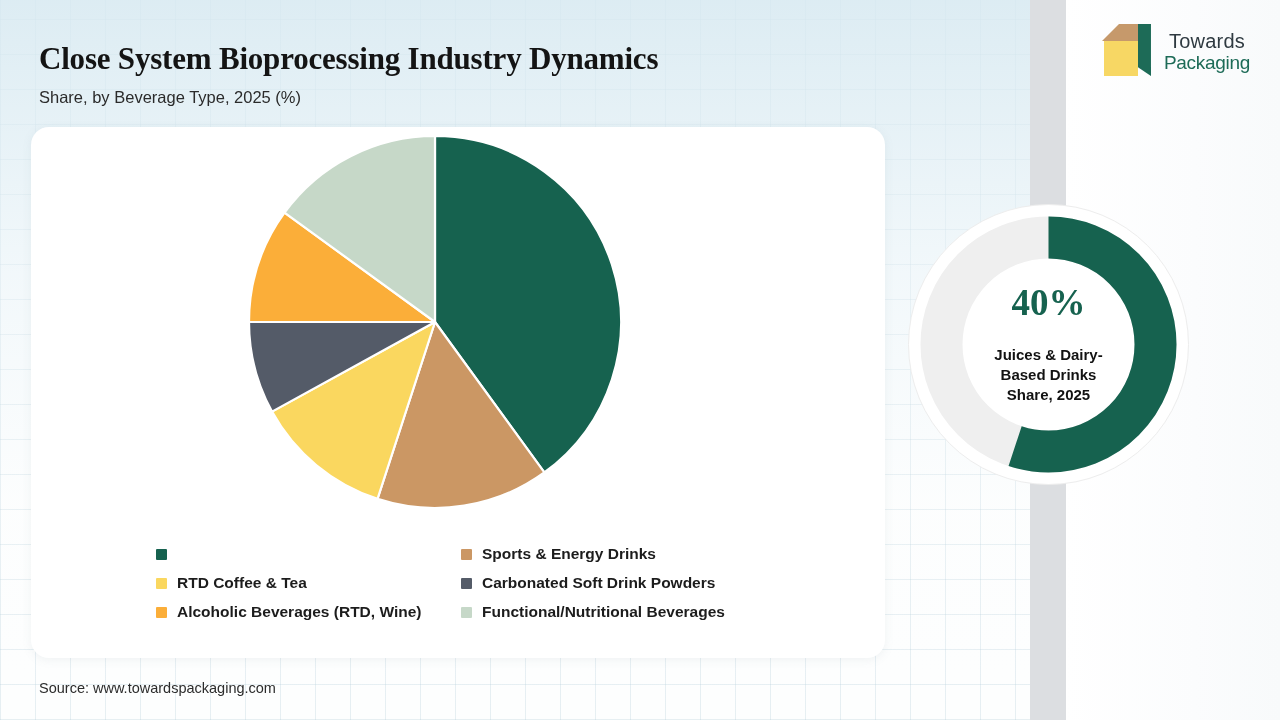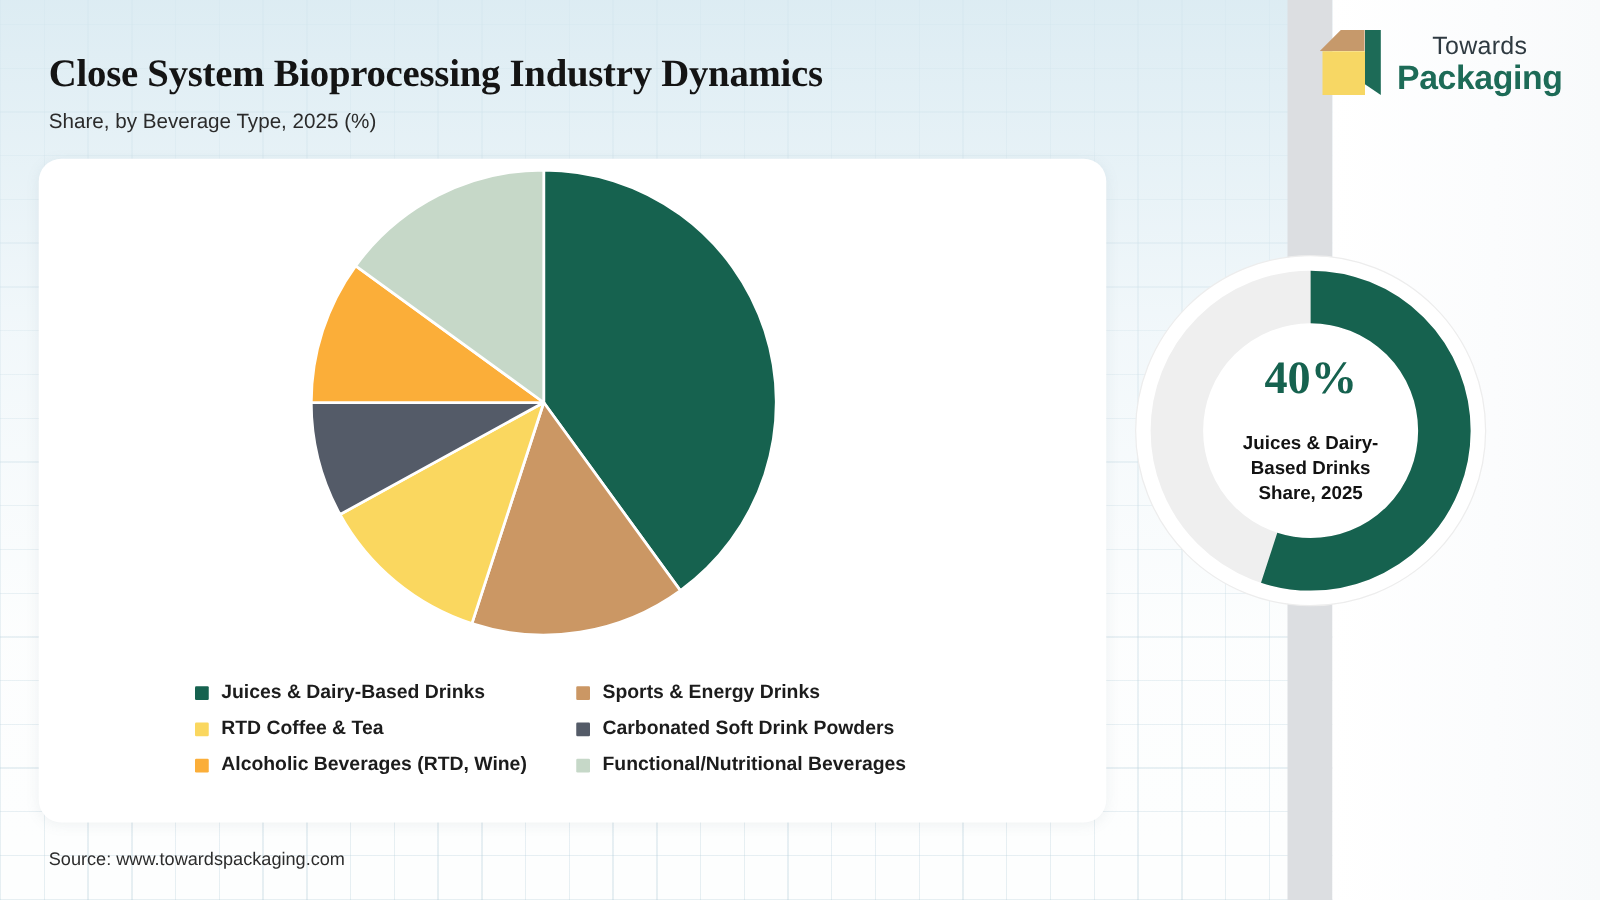--- a/index.html
+++ b/index.html
@@ -65,21 +65,21 @@
   #logo-mark .box-front {
     position: absolute; left: 4px; top: 19px;
     width: 34px; height: 35px;
     background: #f7d764;
   }
   #logo-text { display: flex; flex-direction: column; line-height: 1; align-items: center; }
   #logo-text-top {
     font-size: 20px; color: #2f3a41; letter-spacing: 0.2px;
   }
   #logo-text-bottom {
-    font-size: 27px; font-weight: bold; color: #1d6b57;
+    font-size: 19px; font-weight: normal; color: #1d6b57;
     letter-spacing: -0.3px; margin-top: 2px;
   }
   
   #chart-card {
     position: absolute;
     left: 31px; top: 127px;
     width: 854px; height: 531px;
     background: #ffffff;
     border-radius: 18px;
     box-shadow: 0 2px 10px rgba(120,140,150,0.10);
@@ -178,21 +178,20 @@
             <path d="M 187 190 L 24.00695751184142 279.6061833829191 A 186 186 0 0 1 1 190.00000000000003 Z" fill="#545b68" stroke="#ffffff" stroke-width="2.2" stroke-linejoin="round"></path>
             <path d="M 187 190 L 1 190.00000000000003 A 186 186 0 0 1 36.52283904625975 80.67194307360002 Z" fill="#fbae39" stroke="#ffffff" stroke-width="2.2" stroke-linejoin="round"></path>
             <path d="M 187 190 L 36.52283904625975 80.67194307360002 A 186 186 0 0 1 186.99999999999997 4 Z" fill="#c6d8c8" stroke="#ffffff" stroke-width="2.2" stroke-linejoin="round"></path>
           </g>
       </svg>
     </div>
 
     <div id="legend">
       <div class="legend-item">
         <span class="legend-swatch" style="background:#16624f"></span>
-        <span class="legend-label">Juices &amp; Dairy-Based Drinks</span>
       </div>
       <div class="legend-item">
         <span class="legend-swatch" style="background:#cb9764"></span>
         <span class="legend-label">Sports &amp; Energy Drinks</span>
       </div>
       <div class="legend-item">
         <span class="legend-swatch" style="background:#fad75f"></span>
         <span class="legend-label">RTD Coffee &amp; Tea</span>
       </div>
       <div class="legend-item">

